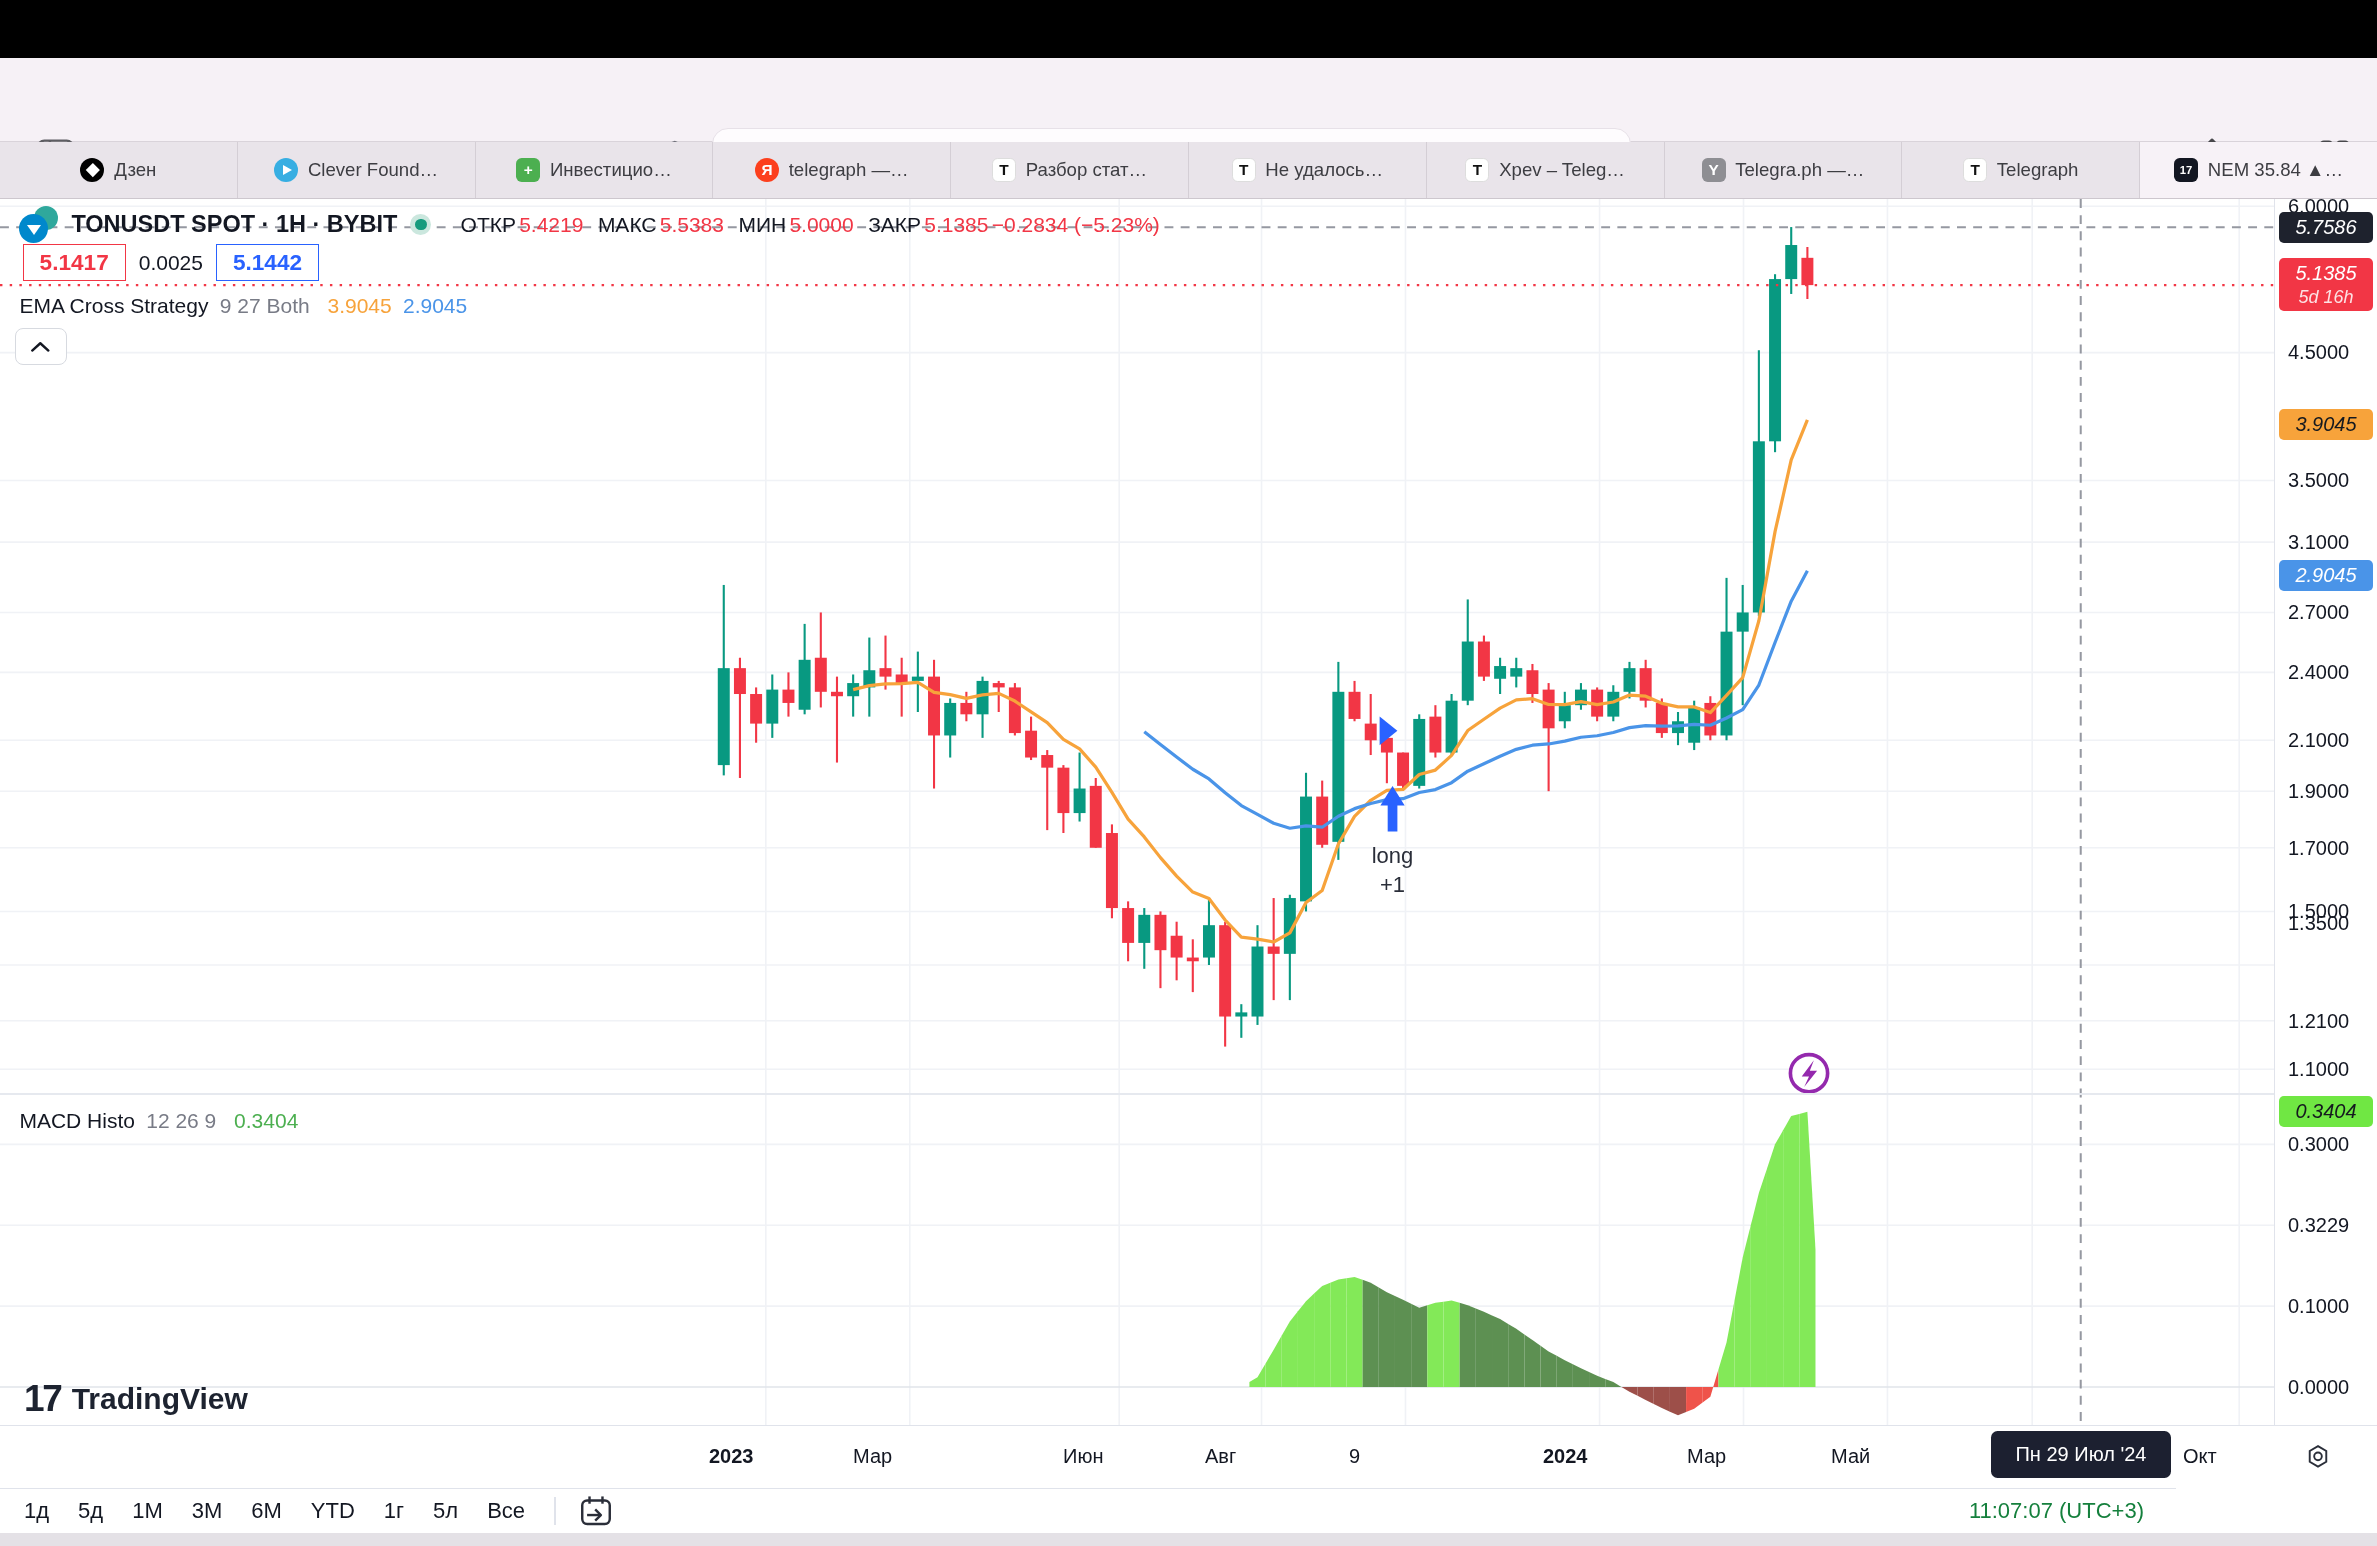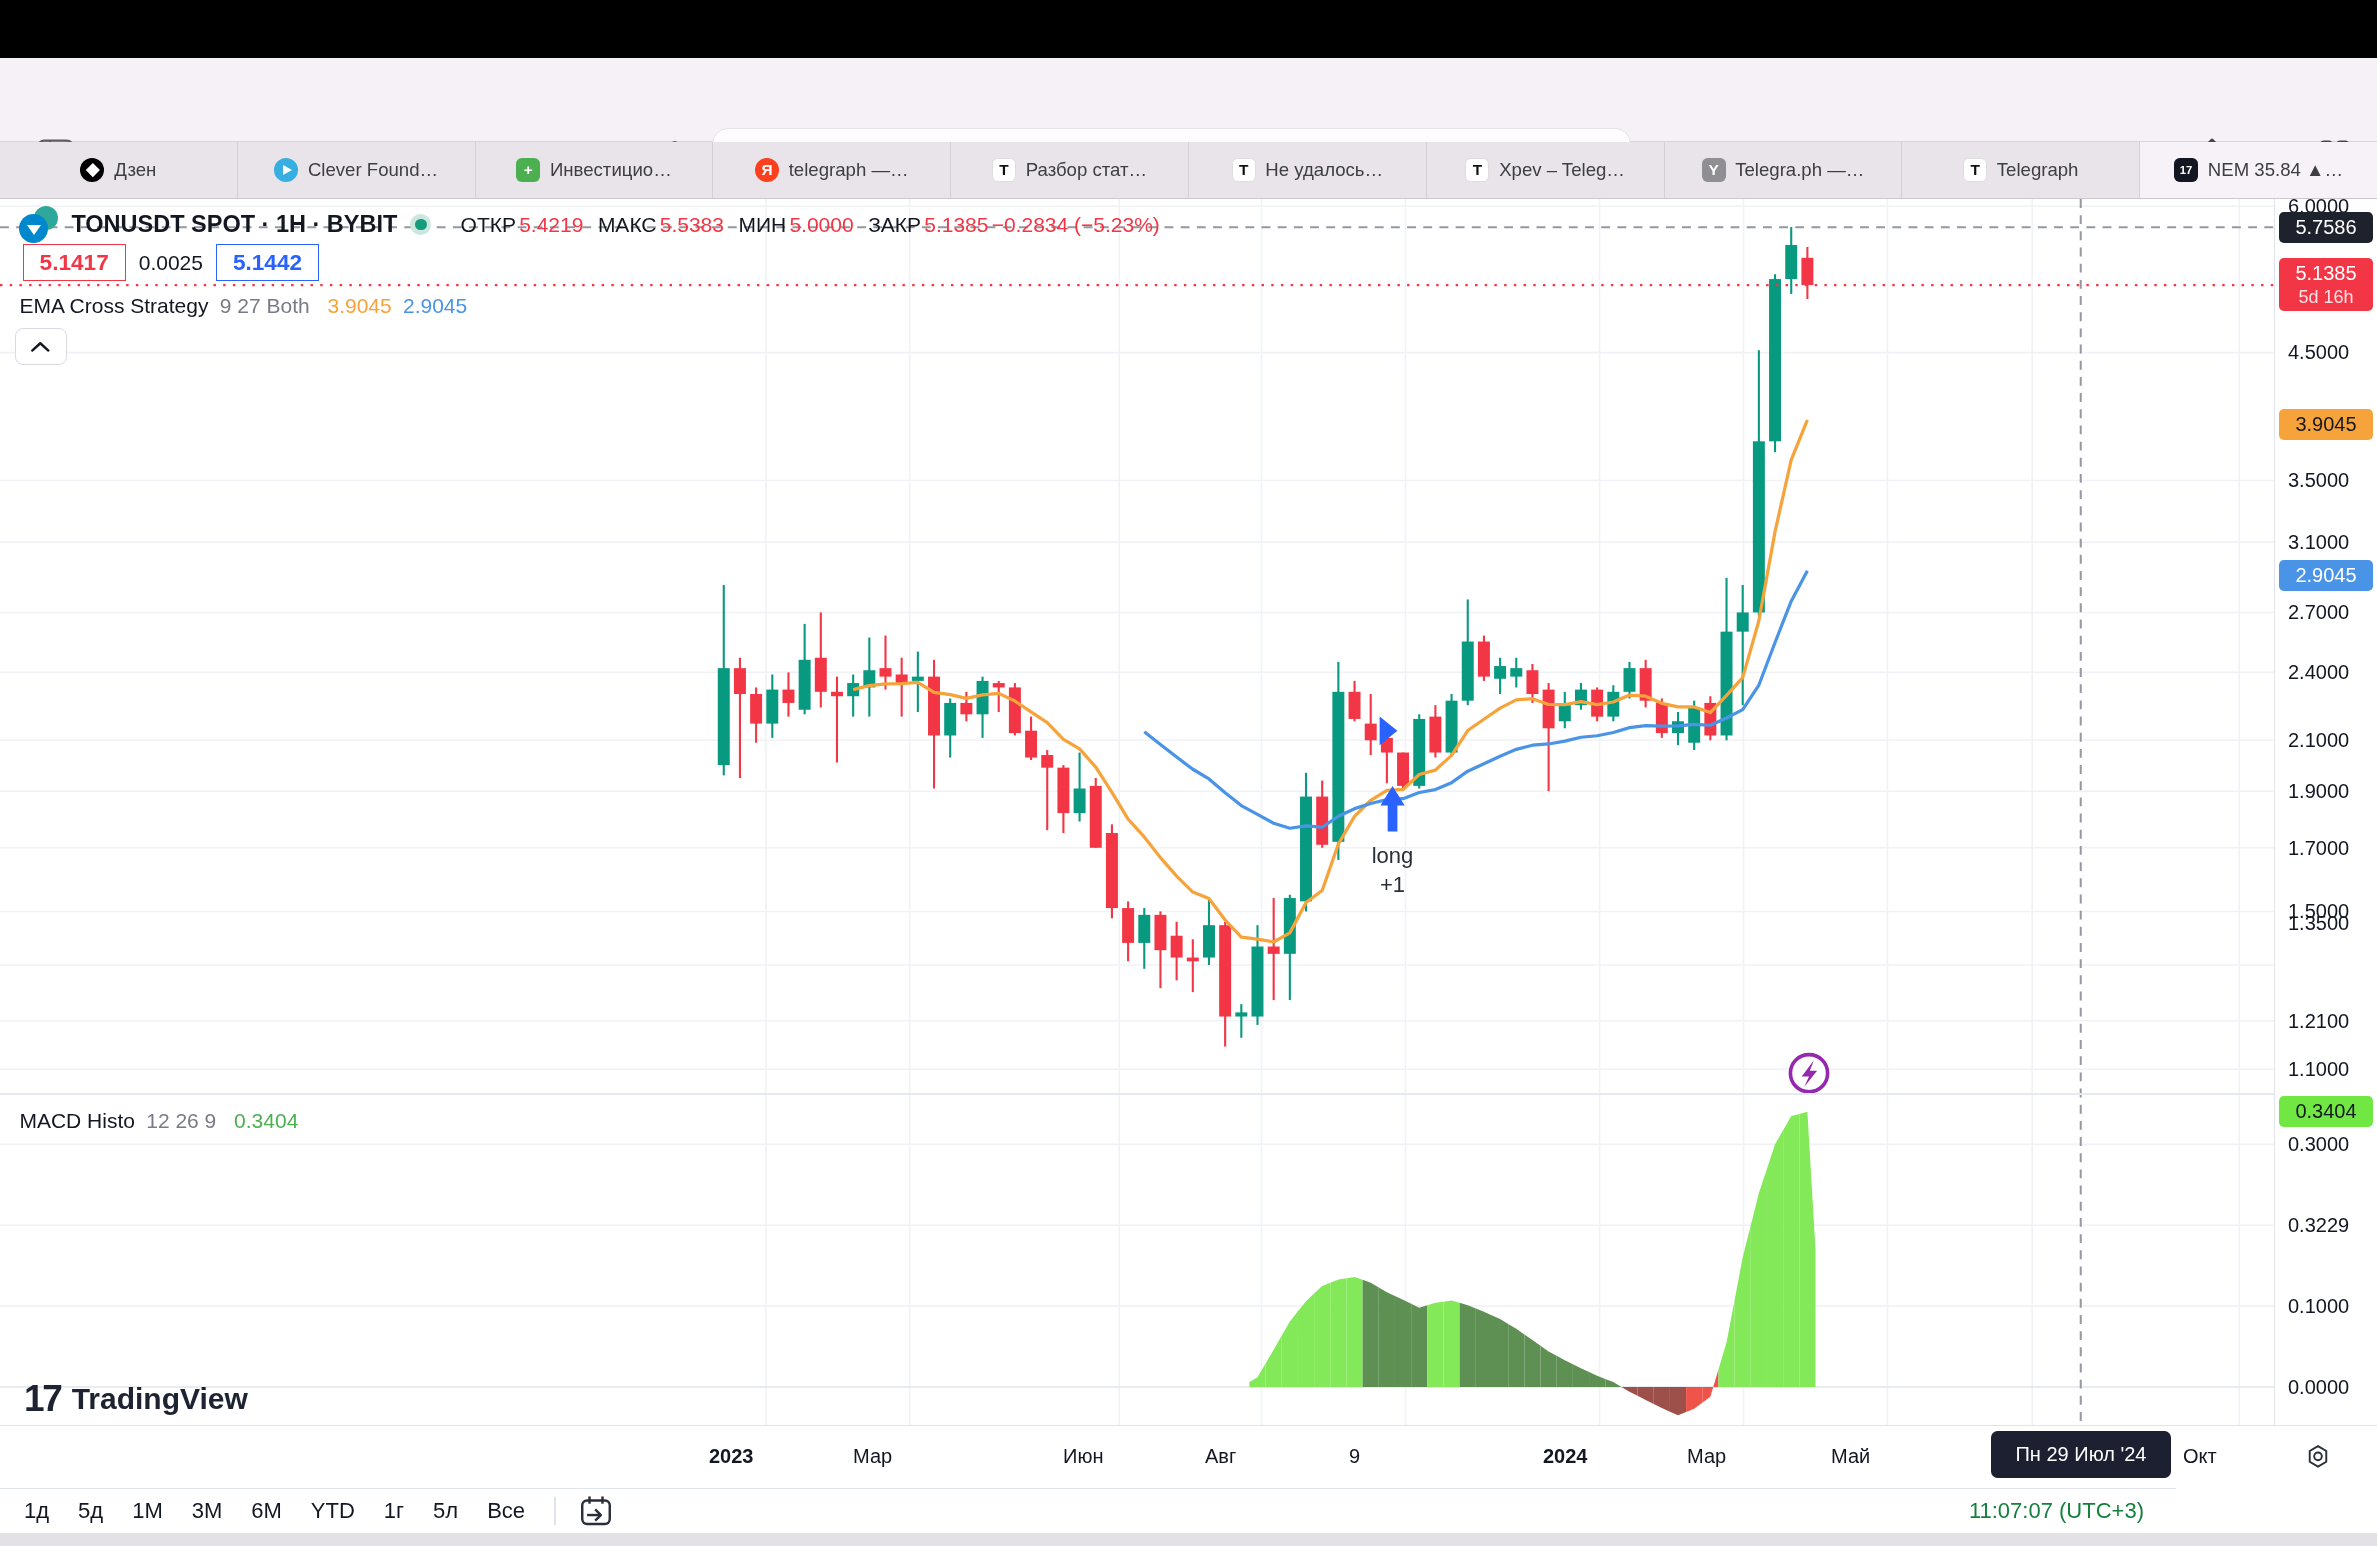--- a/index.html
+++ b/index.html
@@ -66,21 +66,21 @@
     display:flex;align-items:center;justify-content:center;z-index:5;cursor:pointer;}
   .long-note{position:absolute;left:1336px;top:841px;width:113px;text-align:center;font-size:22px;line-height:29px;color:#2a2e39;z-index:4;}
   .pane-divider{position:absolute;left:0;top:1093px;width:2377px;height:1.6px;background:#e6e9ef;z-index:2;}
   .tv-logo{position:absolute;left:24px;top:1378px;display:flex;align-items:center;gap:11.3px;z-index:5;cursor:pointer;}
   .logo-mark{font-size:37px;font-weight:800;letter-spacing:-2.4px;color:#1d2330;}
   .logo-text{font-size:30px;font-weight:700;color:#1d2330;}
 
   
   #price-axis{position:absolute;left:2274px;top:199px;width:104px;height:1226px;background:#fff;border-left:1.6px solid #e0e3eb;z-index:4;}
   .axis-label{position:absolute;left:13px;height:24px;line-height:24px;font-size:20px;color:#131722;}
-  .badge{position:absolute;left:4px;width:94px;border-radius:4.9px;text-align:center;font-size:20px;z-index:6;}
+  .badge{position:absolute;left:4px;width:94px;border-radius:4.9px;text-align:center;font-size:20px;z-index:6;font-style:italic;}
   .badge-dark{background:#1e222d;color:#fff;height:31px;line-height:31px;}
   .badge-last{background:#f23645;color:#fff;height:53px;padding-top:2.4px;}
   .badge-last .l1{line-height:26px;}
   .badge-last .l2{line-height:22.6px;font-size:18px;opacity:.85;}
   .badge-orange{background:#f7a33b;color:#15191f;height:31px;line-height:31px;}
   .badge-blue{background:#4a94e8;color:#fff;height:31px;line-height:31px;}
   .badge-green{background:#70e743;color:#15191f;height:31px;line-height:31px;}
 
   
   #time-axis{position:absolute;left:0;top:1425px;width:2377px;height:63px;background:#fff;border-top:1.6px solid #e0e3eb;z-index:3;}

